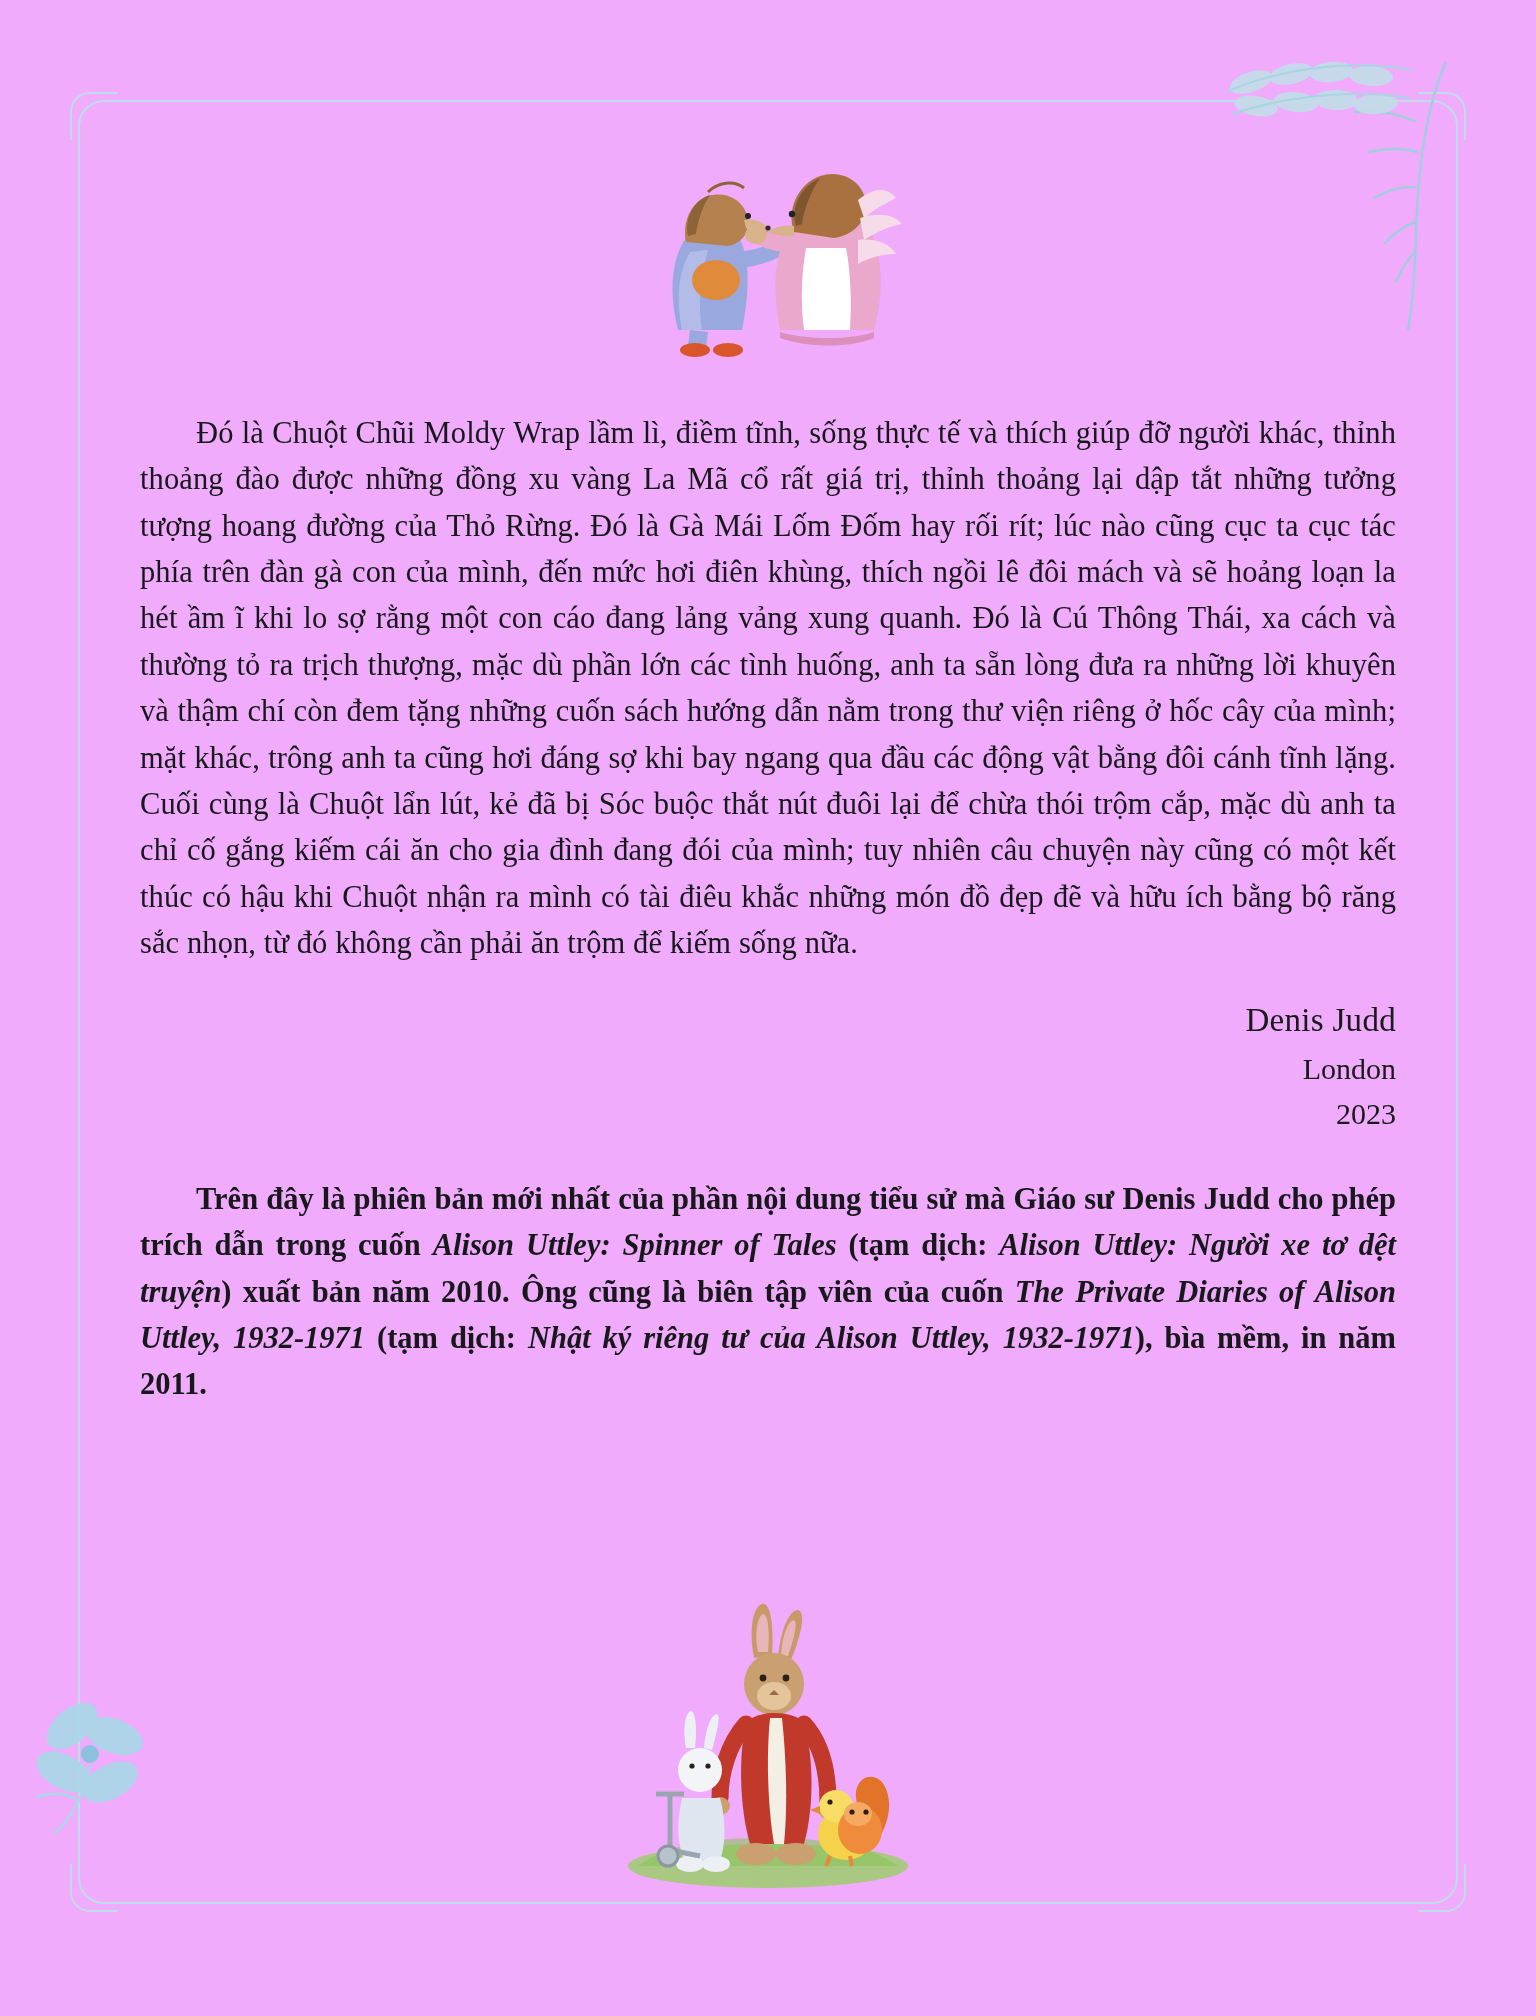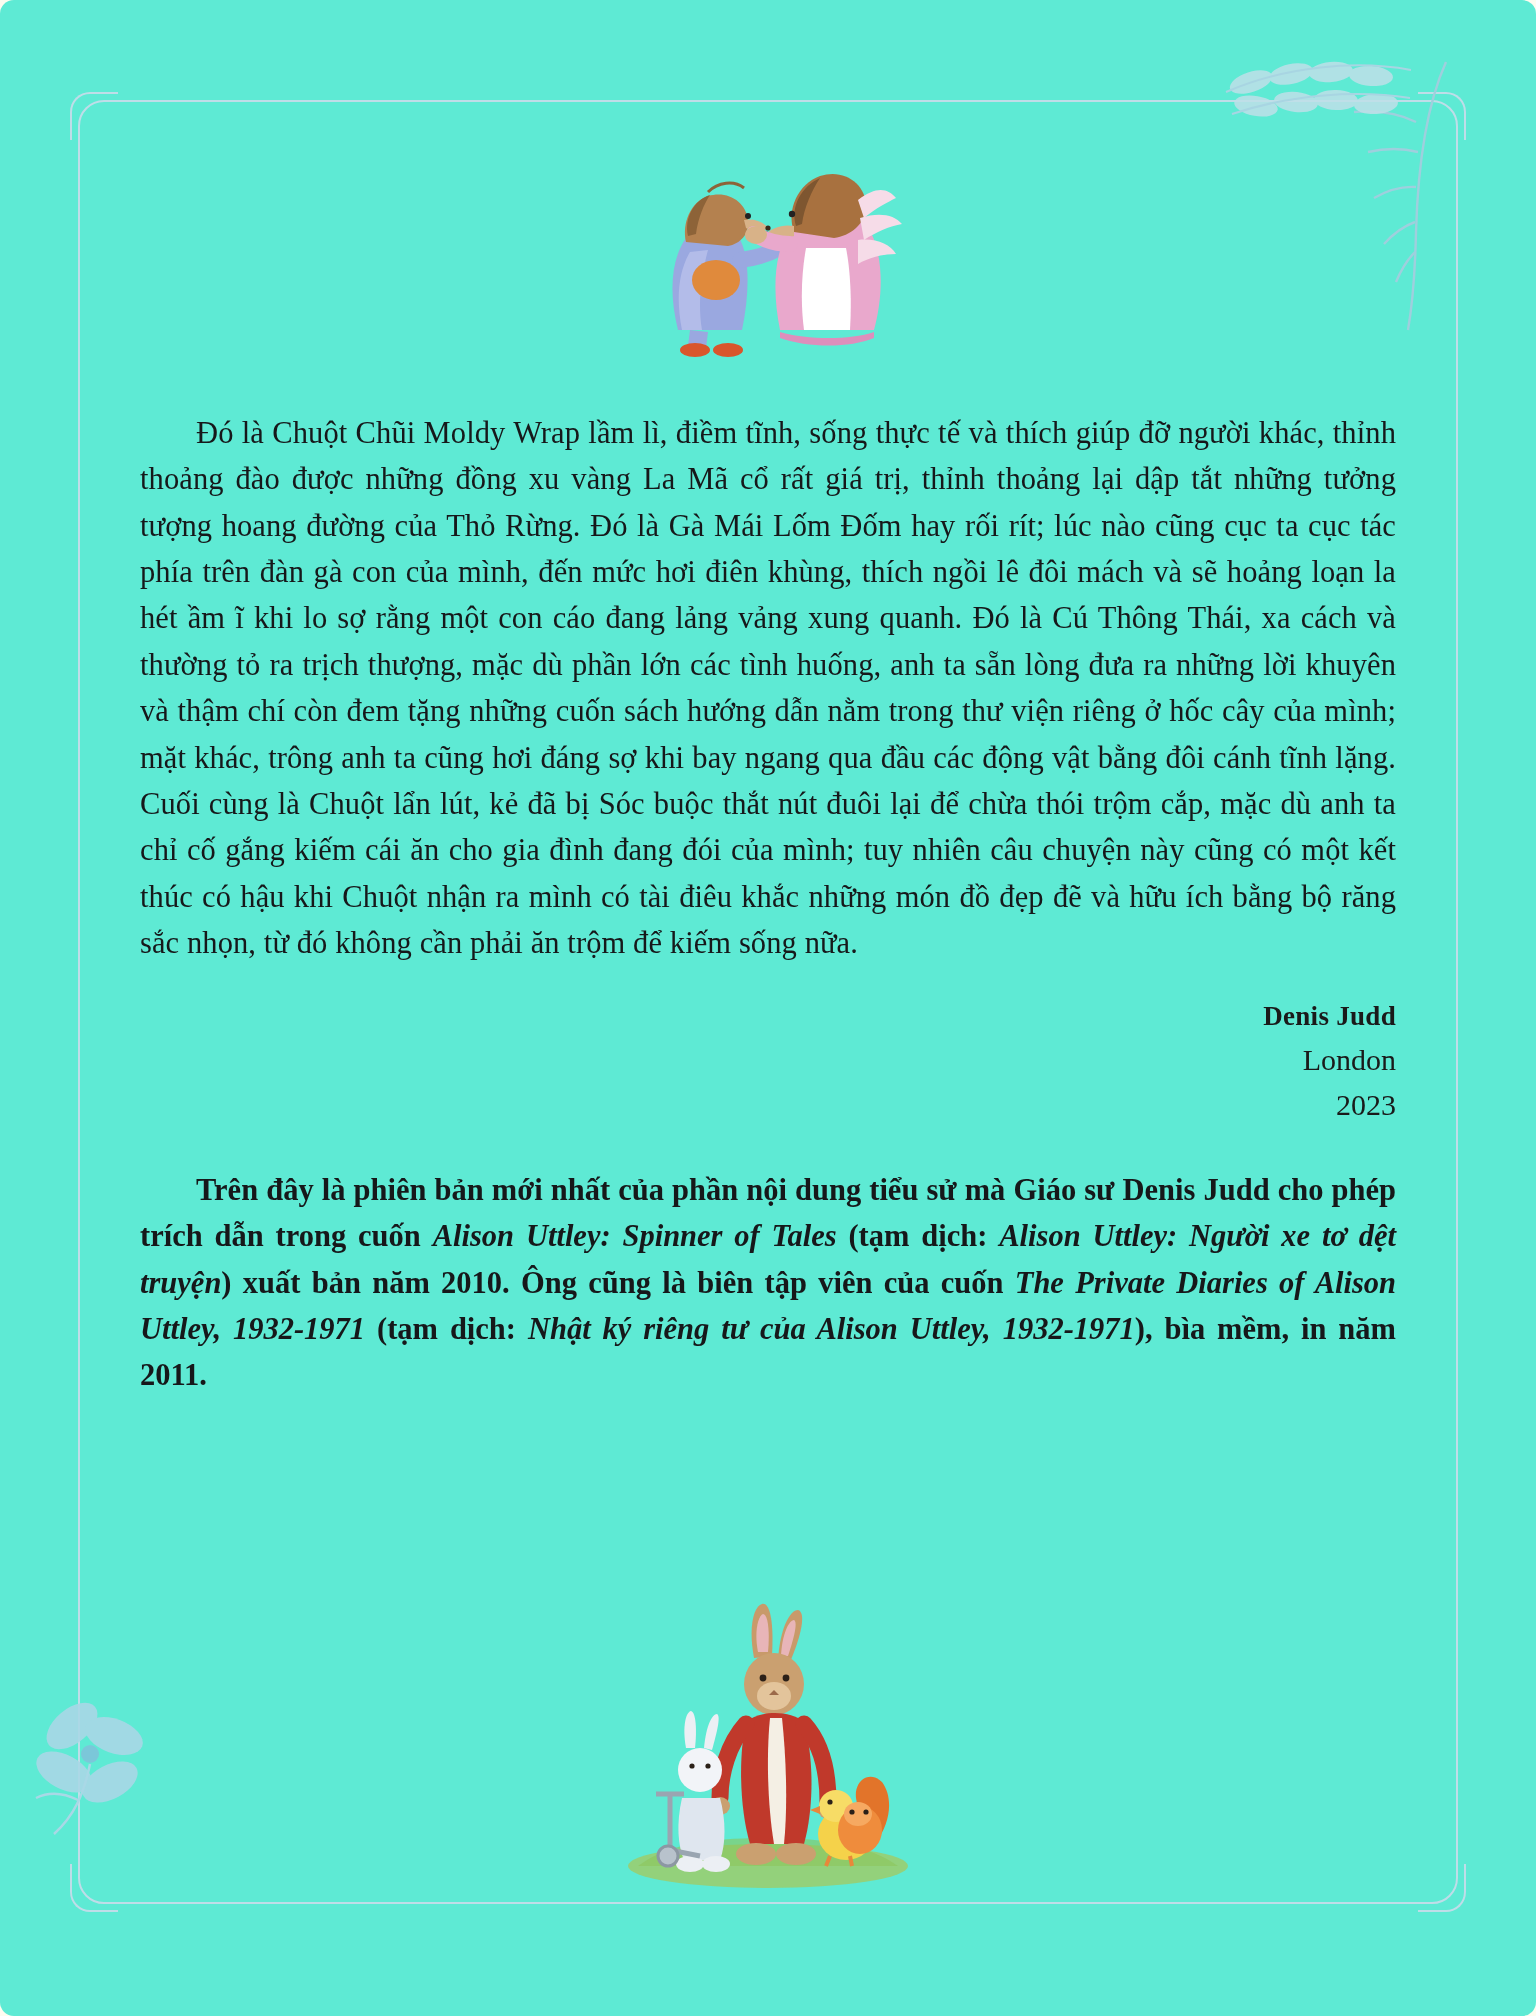--- a/index.html
+++ b/index.html
@@ -12,22 +12,21 @@
     background: #fdfcf0;
     font-family: "Liberation Serif", serif;
     color: #1a1a1a;
     overflow: hidden;
     position: relative;
   }
 
   .page {
     position: absolute;
     inset: 0;
-    background: #5eead4;
-    border-radius: 14px;
+    background: #f0abfc;
   }
 
   
   .frame {
     position: absolute;
     left: 78px;
     top: 100px;
     right: 78px;
     bottom: 112px;
     border: 2px solid #bfdde8;
@@ -114,22 +113,22 @@
     color: #16181a;
     letter-spacing: 0.1px;
   }
 
   .signature {
     margin-top: 30px;
     text-align: right;
     line-height: 1.5;
   }
   .signature .name {
-    font-weight: bold;
-    font-size: 27px;
+    font-weight: normal;
+    font-size: 33px;
     letter-spacing: 0.3px;
   }
   .signature .city,
   .signature .year {
     font-size: 30px;
   }
 
   .afternote {
     margin-top: 40px;
   }

